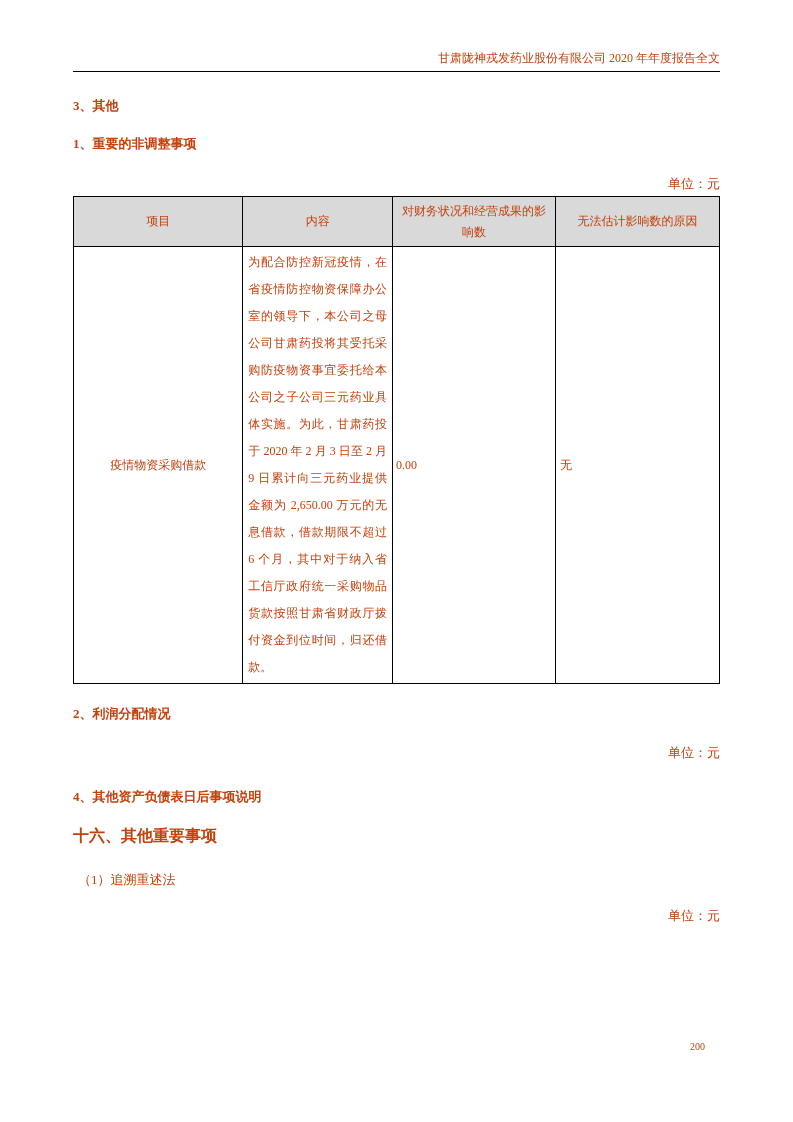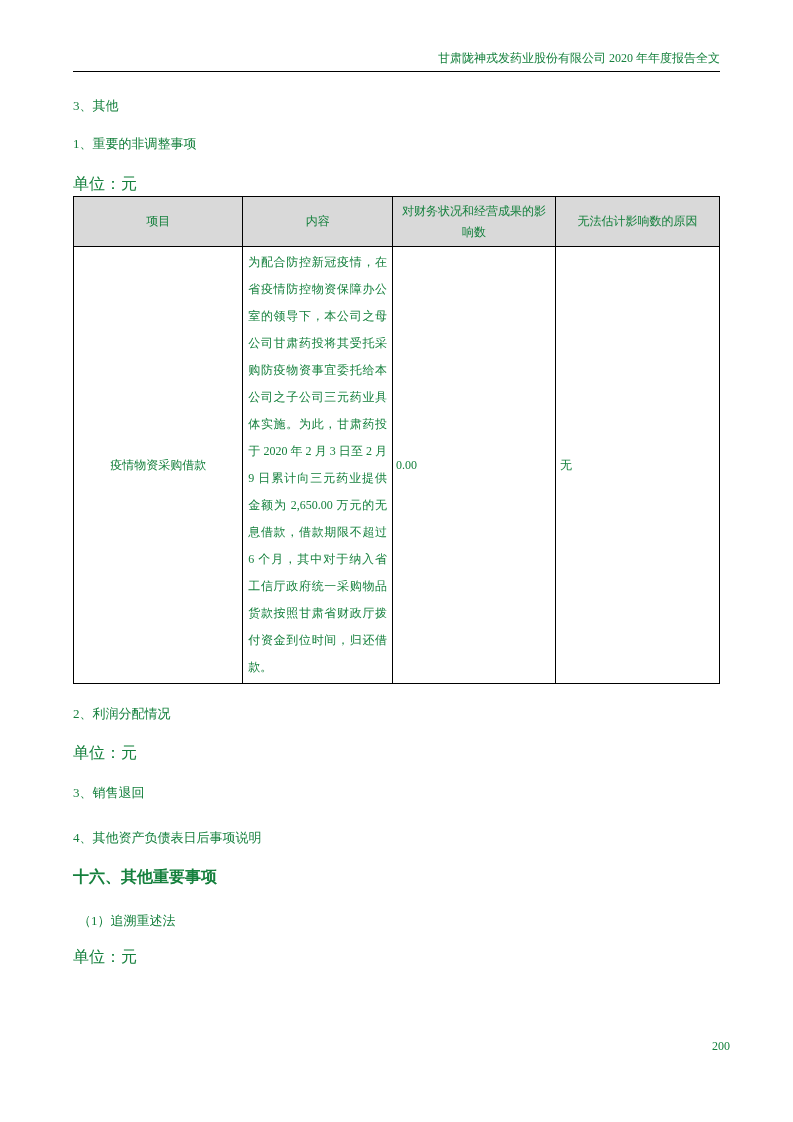--- a/index.html
+++ b/index.html
@@ -8,54 +8,54 @@
     background: #ffffff;
   }
   .page {
     position: relative;
     width: 793px;
     height: 1122px;
     background: #ffffff;
     box-sizing: border-box;
     padding: 0 73px;
     font-family: "Liberation Serif", "DejaVu Serif", serif;
-    color: #15803d;
+    color: #c2410c;
     overflow: hidden;
   }
   .doc-header {
     padding-top: 51px;
     padding-bottom: 5px;
     border-bottom: 1.5px solid #000000;
   }
   .doc-header-text {
     font-size: 12px;
     line-height: 15px;
     text-align: right;
     white-space: nowrap;
   }
   .h-num {
     font-size: 13px;
     line-height: 15px;
-    font-weight: normal;
+    font-weight: bold;
   }
   .h-big {
     font-size: 16px;
     line-height: 19px;
     font-weight: bold;
   }
   .h-sub {
     font-size: 13px;
     line-height: 15px;
     font-weight: normal;
     padding-left: 5px;
   }
   .unit {
-    font-size: 16px;
+    font-size: 13px;
     line-height: 13px;
-    text-align: left;
+    text-align: right;
     font-family: Liberation Serif, serif;
   }
   .mt-26 { margin-top: 26px; }
   .mt-25 { margin-top: 25px; }
   .mt-23 { margin-top: 23px; }
   .mt-22 { margin-top: 22px; }
   .mt-30 { margin-top: 30px; }
   .mt-27 { margin-top: 27px; }
   table.tbl {
     border-collapse: collapse;
@@ -98,22 +98,22 @@
     text-align: left;
     padding: 2px 3px;
   }
   td.c-reason {
     text-align: left;
     padding: 2px 4px;
   }
   .page-number {
     position: absolute;
     top: 1040px;
-    right: 63px;
-    font-size: 12px;
+    right: 88px;
+    font-size: 10px;
     line-height: 13px;
   }
 </style>
 </head>
 <body>
 
 <div class="page">
 
   <div class="doc-header">
     <div class="doc-header-text">甘肃陇神戎发药业股份有限公司 2020 年年度报告全文</div>
@@ -148,21 +148,20 @@
         <td class="c-impact">0.00</td>
         <td class="c-reason">无</td>
       </tr>
     </tbody>
   </table>
 
   <div class="h-num mt-22">2、利润分配情况</div>
 
   <div class="unit mt-25">单位：元</div>
 
-  <div class="h-num mt-26">3、销售退回</div>
 
   <div class="h-num mt-30">4、其他资产负债表日后事项说明</div>
 
   <div class="h-big mt-22">十六、其他重要事项</div>
 
 
   <div class="h-sub mt-27">（1）追溯重述法</div>
 
   <div class="unit mt-22">单位：元</div>
 

